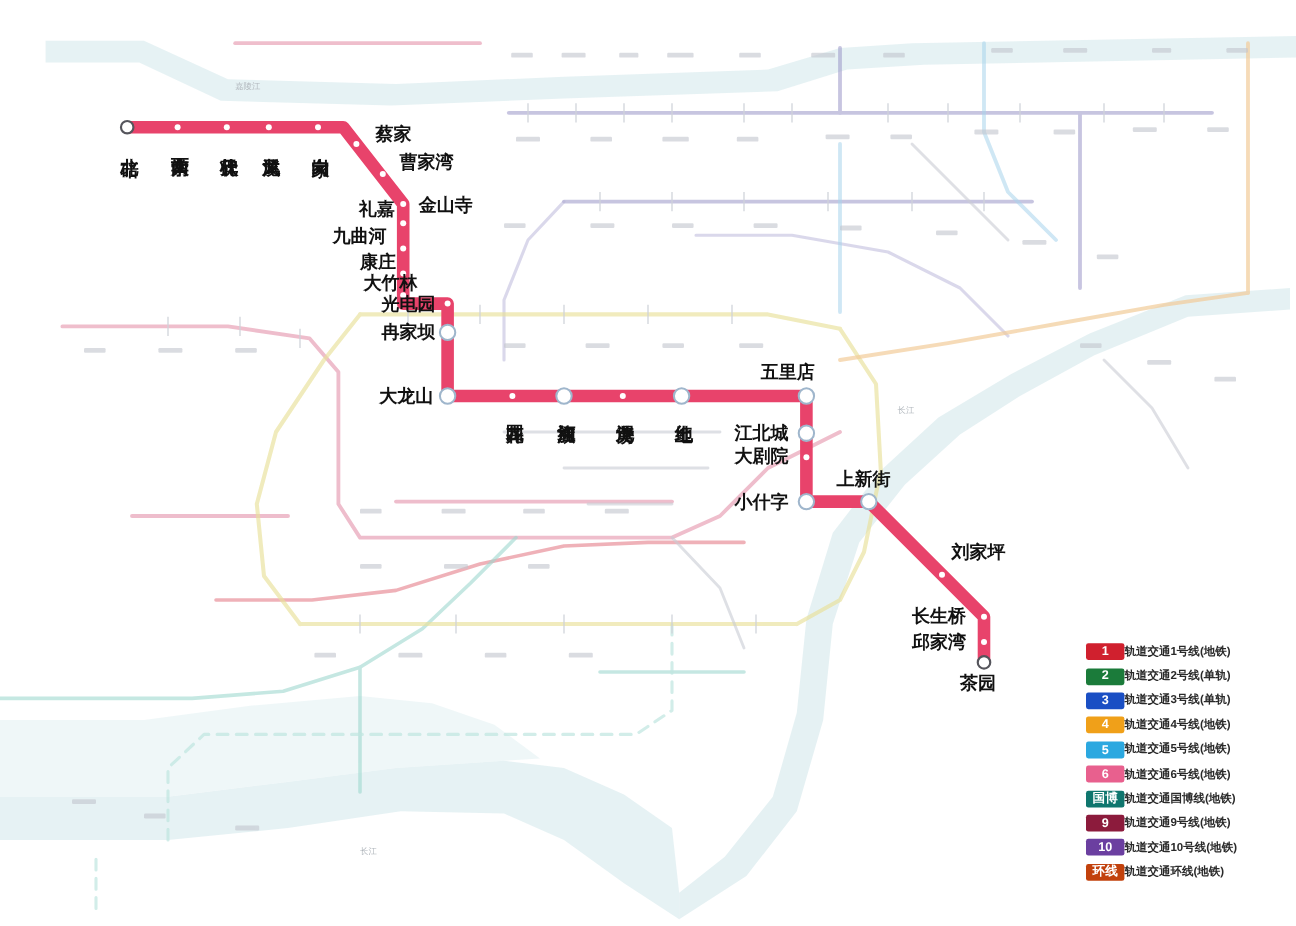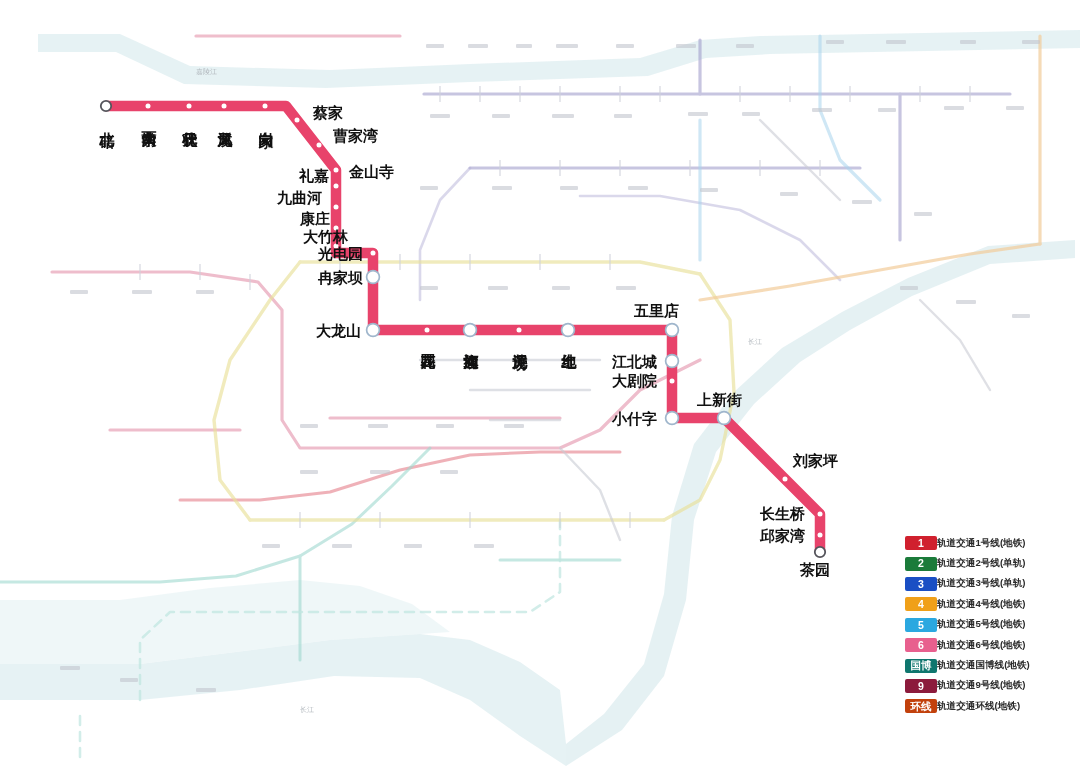--- a/index.html
+++ b/index.html
@@ -283,21 +283,21 @@
 
   <div id="station-labels">
       <div class="stn-label vert" style="left: 100px; top: 120px;">北碚</div>
       <div class="stn-label vert" style="left: 142px; top: 120px;">西南大学</div>
       <div class="stn-label vert" style="left: 183px; top: 120px;">状元碑</div>
       <div class="stn-label vert" style="left: 218px; top: 120px;">龙凤溪</div>
       <div class="stn-label vert" style="left: 259px; top: 120px;">向家岗</div>
       <div class="stn-label" style="left: 313px; top: 105px;">蔡家</div>
       <div class="stn-label" style="left: 333px; top: 128px;">曹家湾</div>
       <div class="stn-label" style="left: 349px; top: 164px;">金山寺</div>
-      <div class="stn-label" style="left: 299px; top: 168px;">礼嘉</div>
+      <div class="stn-label" style="left: 299px; top: 168px; font-family: Liberation Serif, serif;">礼嘉</div>
       <div class="stn-label" style="left: 277px; top: 190px;">九曲河</div>
       <div class="stn-label" style="left: 300px; top: 211px;">康庄</div>
       <div class="stn-label" style="left: 277px; top: 229px; margin-left: 26px;">大竹林</div>
       <div class="stn-label" style="left: 318px; top: 246px;">光电园</div>
       <div class="stn-label" style="left: 318px; top: 270px;">冉家坝</div>
       <div class="stn-label" style="left: 316px; top: 323px;">大龙山</div>
       <div class="stn-label vert" style="left: 421px; top: 342px;">花卉园</div>
       <div class="stn-label vert" style="left: 464px; top: 342px;">红旗河沟</div>
       <div class="stn-label vert" style="left: 513px; top: 342px;">黄泥塝</div>
       <div class="stn-label vert" style="left: 562px; top: 342px;">红土地</div>
@@ -339,18 +339,22 @@
       </div>
       <div class="legend-row">
         <div class="legend-badge" style="background: #0f766e; color: rgb(255, 255, 255);">国博</div>
         <div class="legend-label">轨道交通国博线(地铁)</div>
       </div>
       <div class="legend-row">
         <div class="legend-badge" style="background: rgb(140, 27, 60); color: rgb(255, 255, 255);">9</div>
         <div class="legend-label">轨道交通9号线(地铁)</div>
       </div>
       <div class="legend-row">
+        <div class="legend-badge" style="background: rgb(107, 63, 160); color: rgb(255, 255, 255);">10</div>
+        <div class="legend-label">轨道交通10号线(地铁)</div>
+      </div>
+      <div class="legend-row">
         <div class="legend-badge" style="background: #c2410c; color: rgb(255, 255, 255);">环线</div>
         <div class="legend-label">轨道交通环线(地铁)</div>
       </div>
     </div>
 
 </div>
 
 </body></html>

